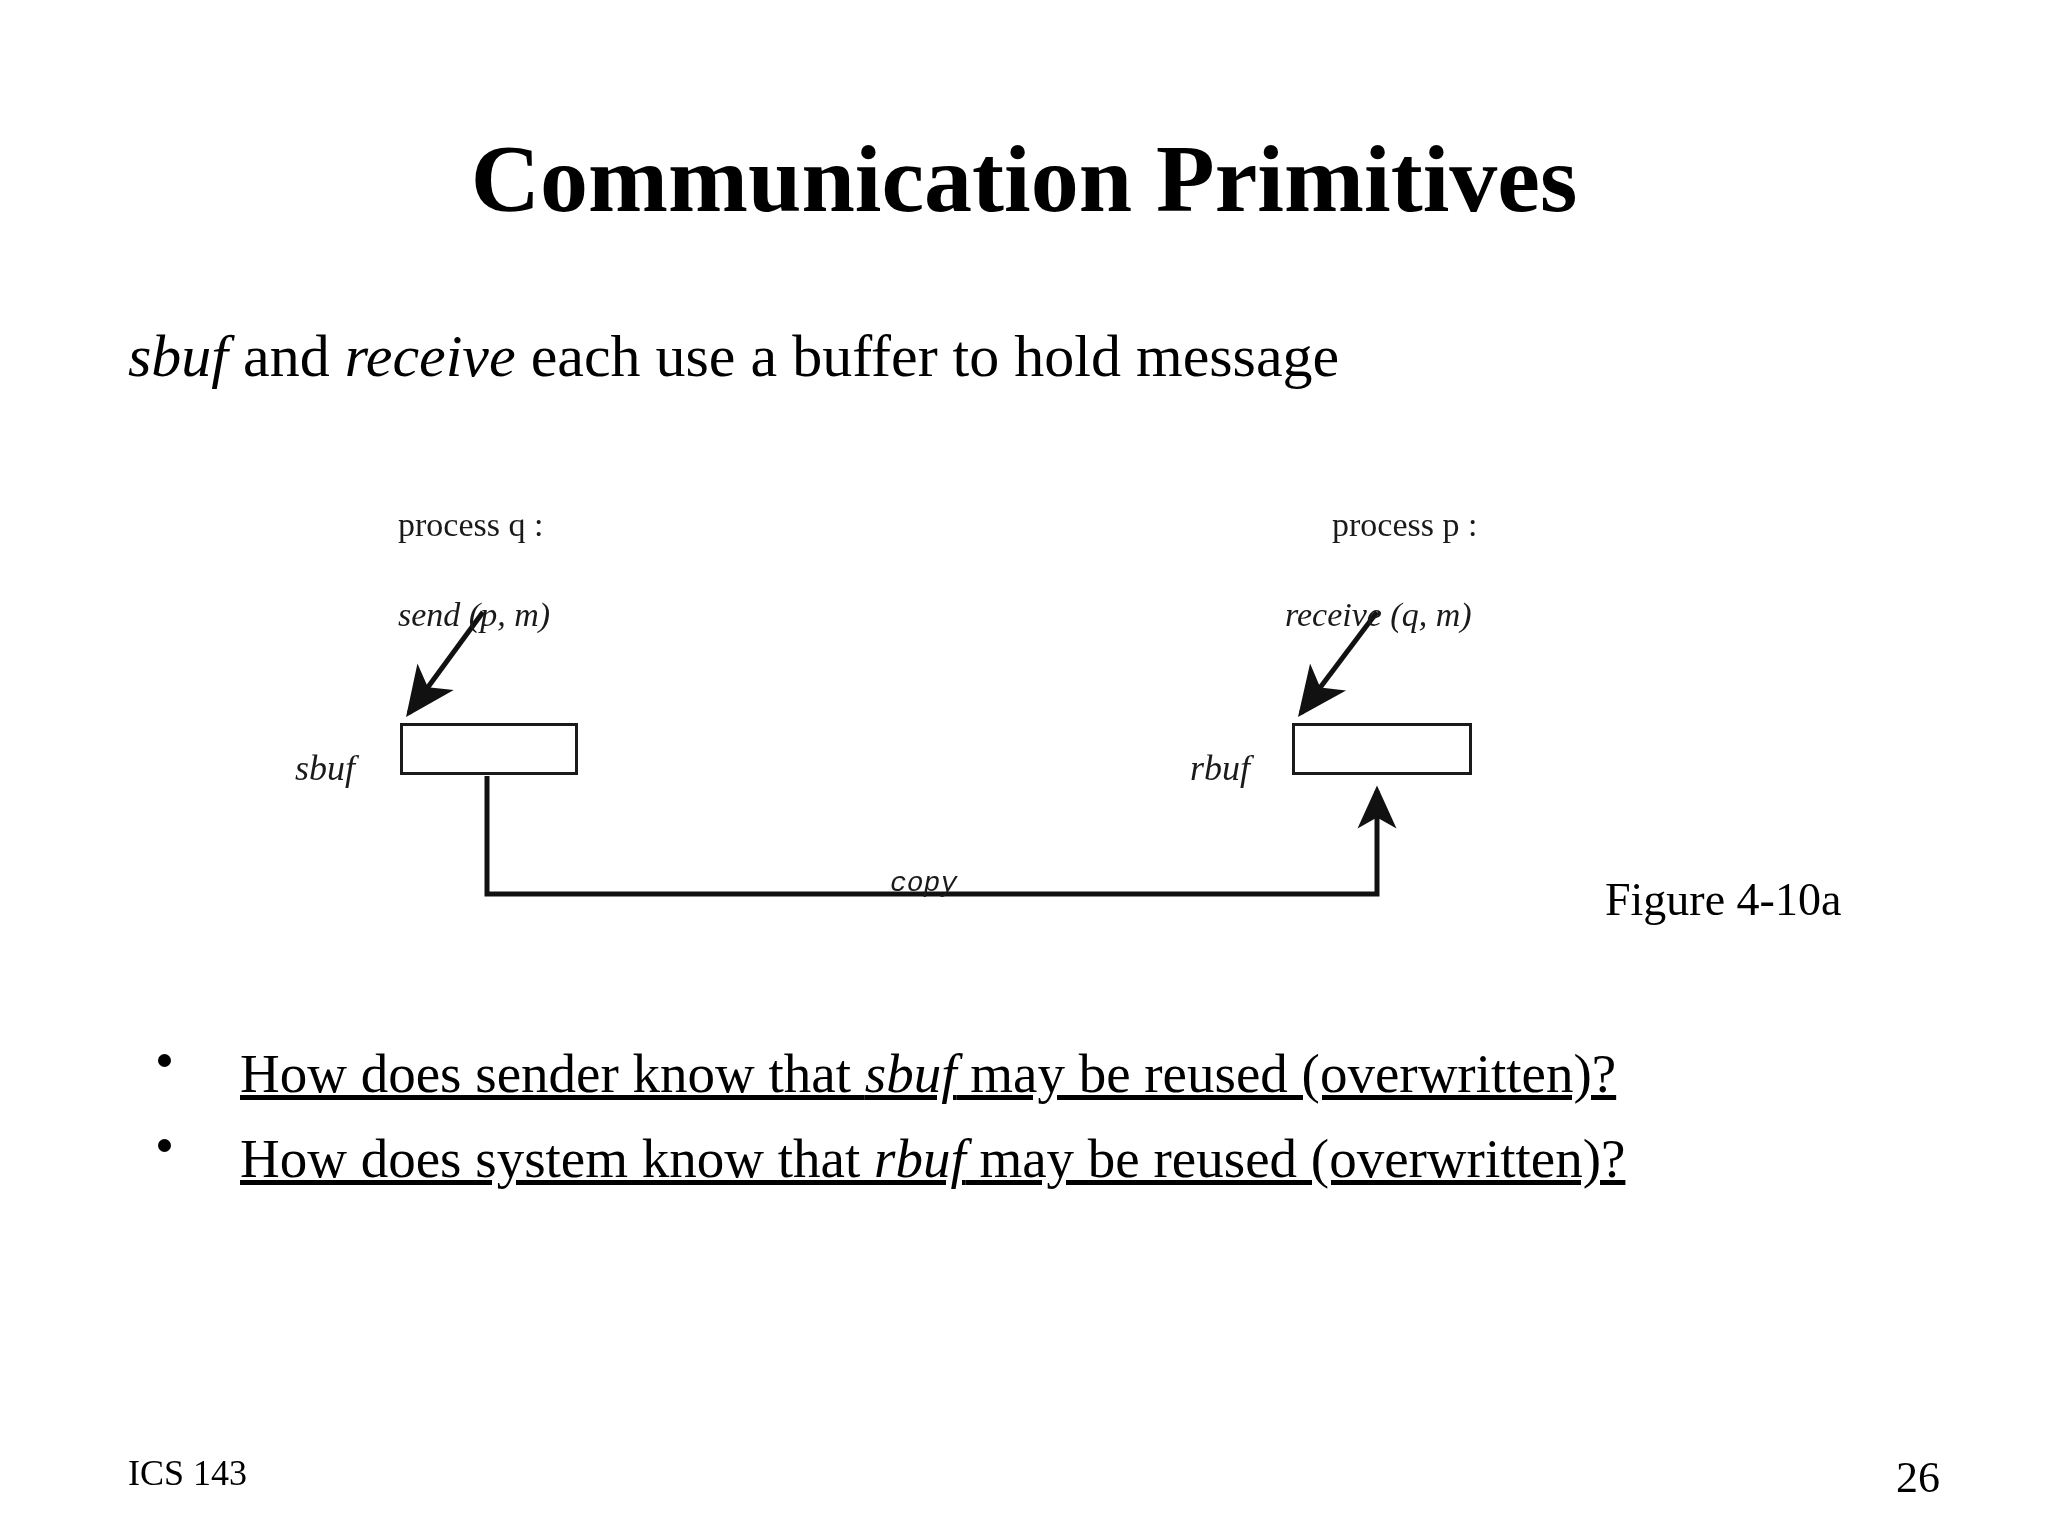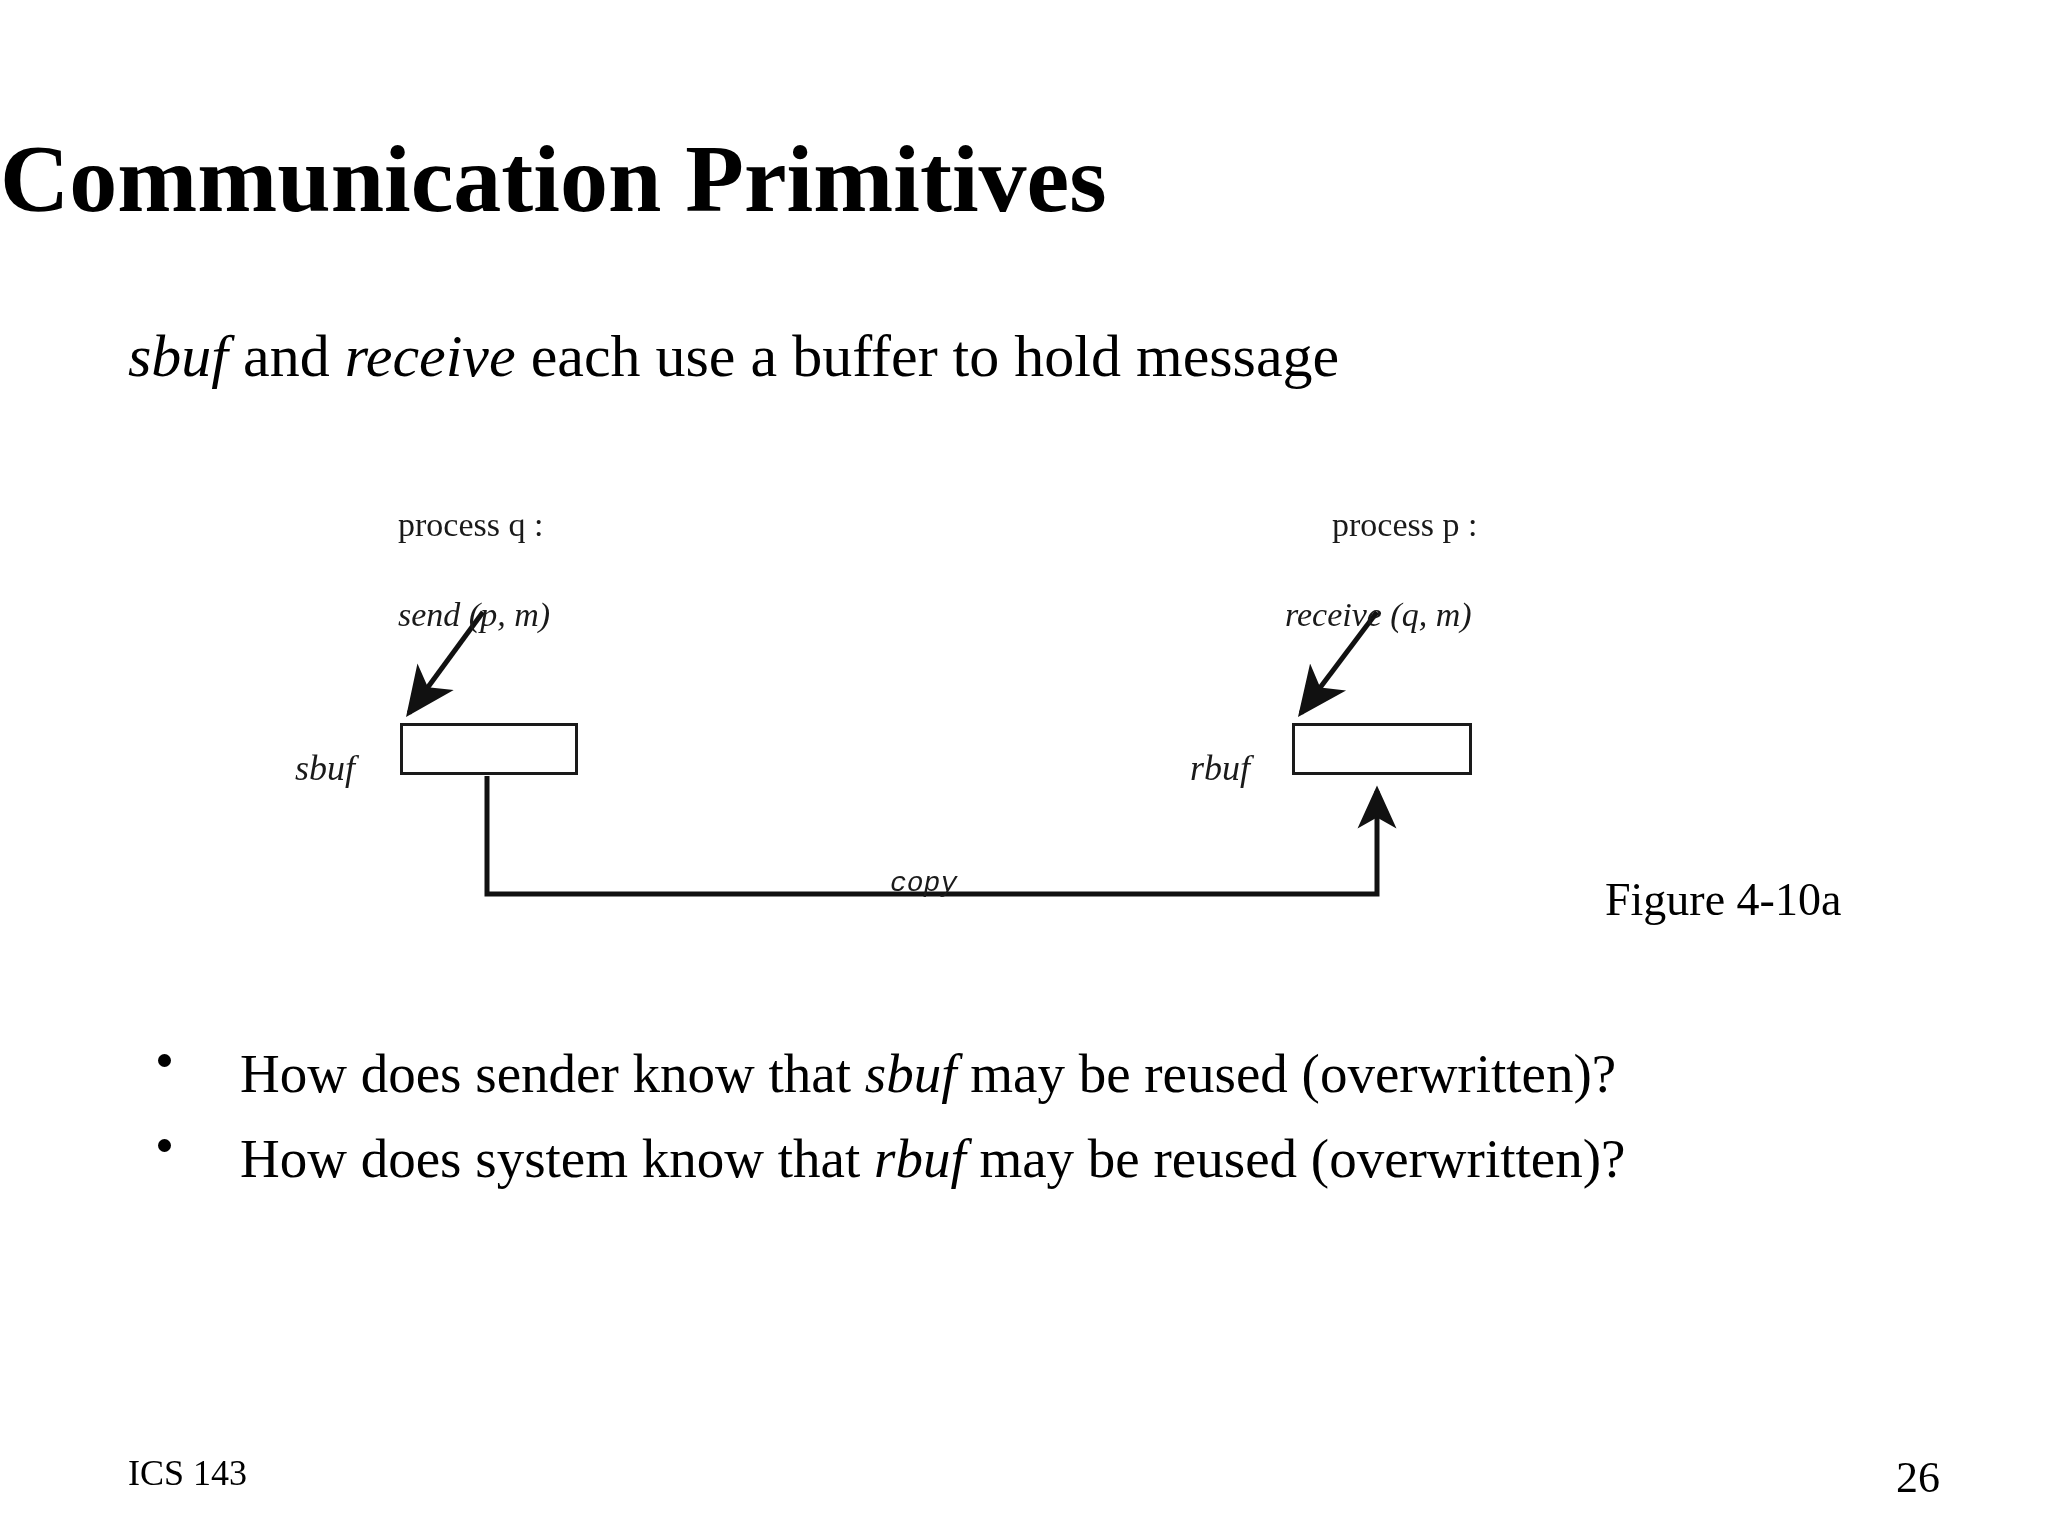--- a/index.html
+++ b/index.html
@@ -16,21 +16,21 @@
     font-family: "Liberation Serif", "DejaVu Serif", serif;
     color: #000000;
   }
 
   
   #slide-title {
     position: absolute;
     left: 0;
     top: 62px;
     width: 2048px;
-    text-align: left;
+    text-align: center;
     font-size: 96px;
     line-height: 1.1;
     letter-spacing: 0px;
     white-space: nowrap;
   }
 
   
   #subtitle {
     position: absolute;
     left: 128px;
@@ -93,20 +93,21 @@
     font-size: 46px;
     white-space: nowrap;
   }
 
   
   #bullets {
     position: absolute;
     left: 150px;
     top: 1040px;
     width: 1800px;
+    text-decoration: underline;
   }
   .bullet-row {
     position: relative;
     margin-bottom: 18px;
   }
   .bullet-dot {
     position: absolute;
     left: 8px;
     top: 14px;
     width: 13px;

